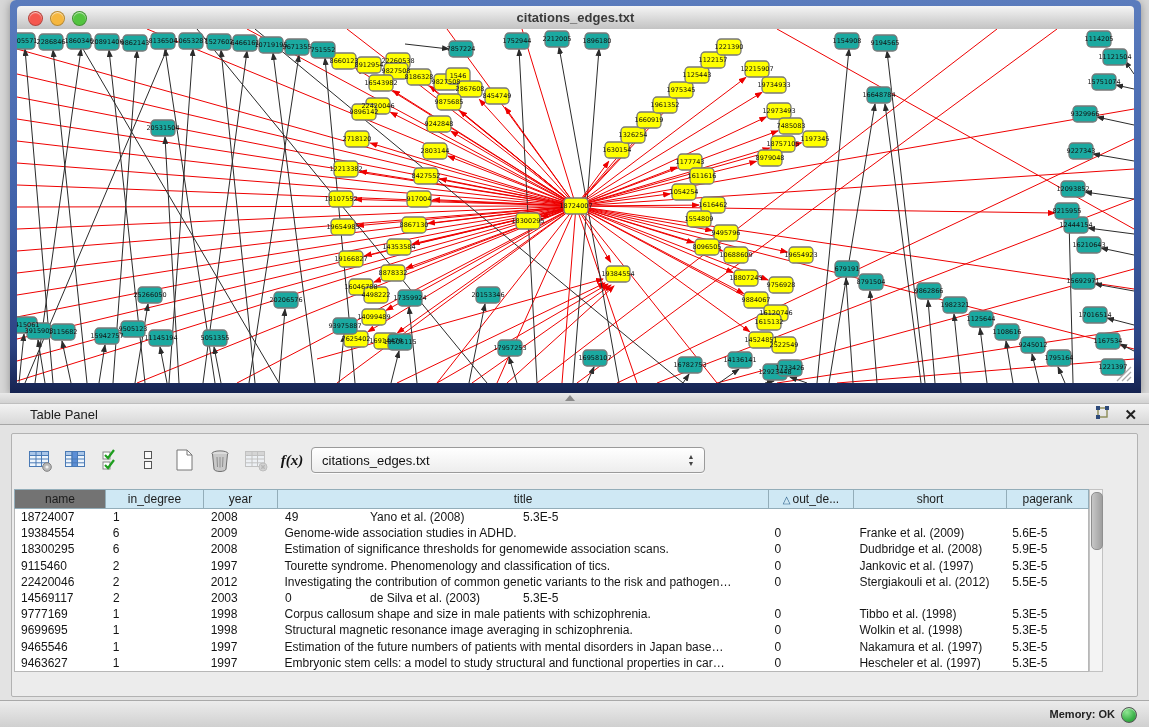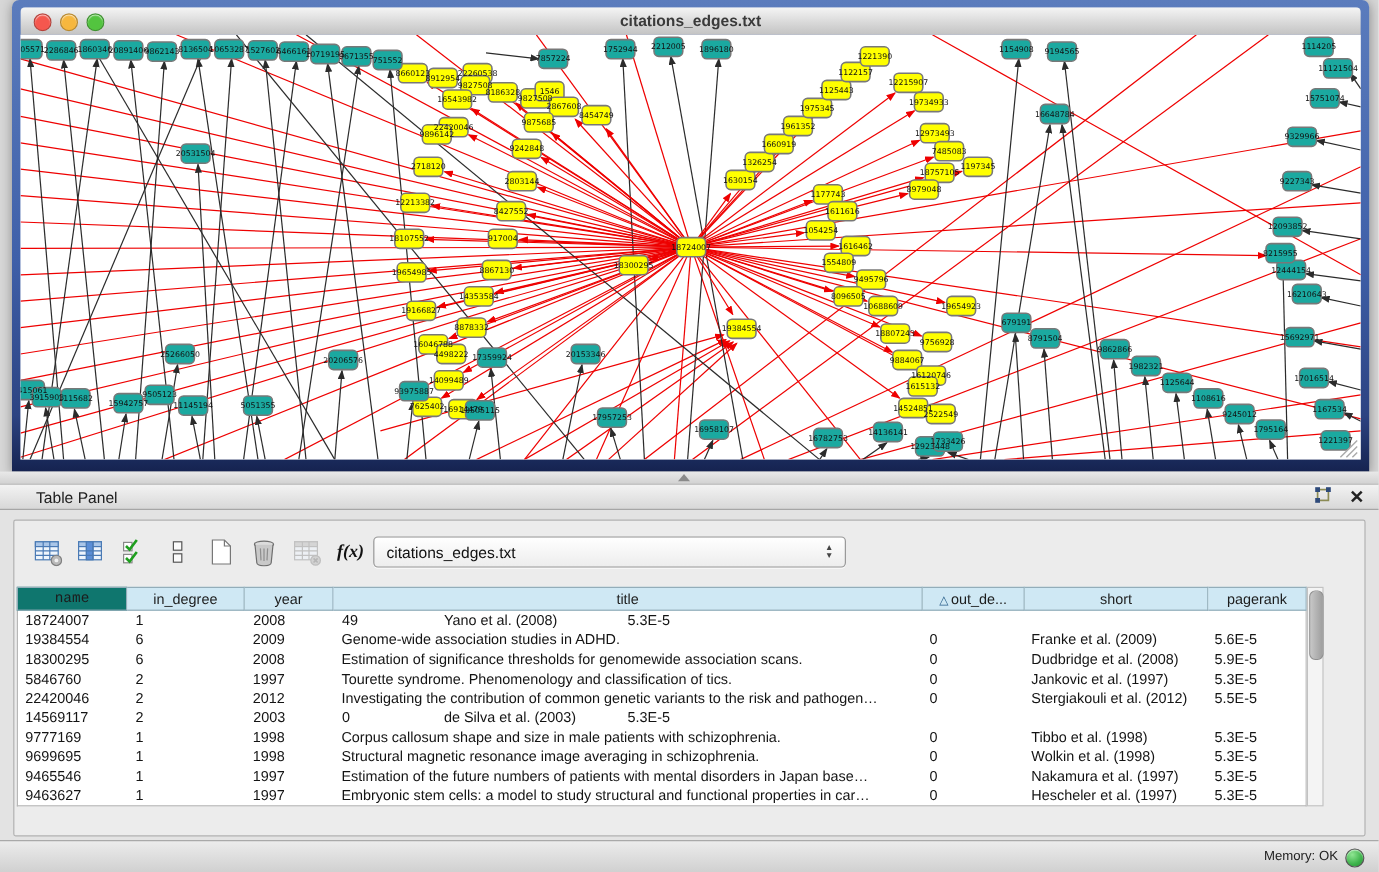--- a/index.html
+++ b/index.html
@@ -46,42 +46,42 @@
   .combo{margin-left:22px;width:392px;height:24px;border:1px solid #9a9a9a;border-radius:4px;
     background:linear-gradient(180deg,#ffffff,#ededed);display:flex;align-items:center;
     box-shadow:0 1px 0 rgba(255,255,255,.8);}
   .combo .val{flex:1;padding-left:10px;font-size:13px;color:#111;}
   .combo .spin{width:18px;text-align:center;color:#444;font-size:7px;line-height:7px;padding-right:4px;}
 
   .grid{position:absolute;left:2px;top:55px;}
   .thead{display:flex;}
   .th{box-sizing:border-box;height:20px;line-height:19px;text-align:center;font-size:12px;color:#1c1c1c;
     background:#cfe8f4;border:1px solid #93adb9;border-left:none;overflow:hidden;white-space:nowrap;}
-  .th:first-child{border-left:1px solid #93adb9;background:#0f766e;font-family:Liberation Mono, monospace;}
+  .th:first-child{border-left:1px solid #93adb9;background:#737373;}
   .th .tri{color:#2a5f8a;font-size:10px;margin-right:2px;}
   .tbody{background:#fff;border:1px solid #b7b7b7;border-top:none;box-sizing:border-box;}
   .tr{display:flex;height:16.2px;}
   .td{box-sizing:border-box;padding-left:6px;font-size:12px;line-height:16px;color:#141414;
     overflow:hidden;white-space:nowrap;}
   .vscroll{position:absolute;top:55px;width:14px;background:#f4f4f4;border:1px solid #c2c2c2;box-sizing:border-box;}
   .vthumb{position:absolute;left:1px;top:2px;width:10px;height:56px;border-radius:5px;
     background:linear-gradient(90deg,#c7c7c7,#9f9f9f);border:1px solid #8f8f8f;}
 
   .tabs{position:absolute;left:50%;transform:translateX(-50%);bottom:4px;display:flex;height:21px;
     border:1px solid #8a8a8a;border-radius:5px;overflow:hidden;background:#fff;
     box-shadow:0 1px 1px rgba(255,255,255,.9);}
   .tab{padding:0 16px;font-size:12px;line-height:20px;color:#1a1a1a;
     background:linear-gradient(180deg,#fdfdfd,#e4e4e4);border-left:1px solid #a5a5a5;}
   .tab:first-child{border-left:none;}
   .tab.active{background:linear-gradient(180deg,#909090,#6e6e6e);color:#f4f4f4;
     box-shadow:inset 0 1px 3px rgba(0,0,0,.4);}
 
   .status-bar{position:absolute;left:0;bottom:0;width:100%;height:27px;
     background:linear-gradient(180deg,#ececec,#d0d0d0);border-top:1px solid #a9a9a9;box-sizing:border-box;}
-  .mem{position:absolute;right:34px;top:0;line-height:26px;font-size:11px;color:#222;}
+  .mem{position:absolute;right:34px;top:0;line-height:26px;font-size:11px;color:#222;font-weight:bold;}
   .memdot{position:absolute;right:12px;top:6px;width:14px;height:14px;border-radius:50%;
     background:radial-gradient(circle at 35% 30%,#8fe692,#3cb24a 60%,#2b8f38);
     border:1px solid #555;box-shadow:inset 0 1px 1px rgba(255,255,255,.6);}
 </style>
 </head>
 <body>
 
 <div class="desktop">
 
   <div id="net-window">
@@ -643,21 +643,21 @@
             <div class="tr">
               <div class="td" style="width:92px">18300295</div>
               <div class="td" style="width:98px">6</div>
               <div class="td" style="width:74px">2008</div>
               <div class="td" style="width:491px">Estimation of significance thresholds for genomewide association scans.</div>
               <div class="td" style="width:85px">0</div>
               <div class="td" style="width:153px">Dudbridge et al. (2008)</div>
               <div class="td" style="width:82px">5.9E-5</div>
             </div>
             <div class="tr">
-              <div class="td" style="width:92px">5846760</div>
+              <div class="td" style="width:92px">9115460</div>
               <div class="td" style="width:98px">2</div>
               <div class="td" style="width:74px">1997</div>
               <div class="td" style="width:491px">Tourette syndrome. Phenomenology and classification of tics.</div>
               <div class="td" style="width:85px">0</div>
               <div class="td" style="width:153px">Jankovic et al. (1997)</div>
               <div class="td" style="width:82px">5.3E-5</div>
             </div>
             <div class="tr">
               <div class="td" style="width:92px">22420046</div>
               <div class="td" style="width:98px">2</div>

